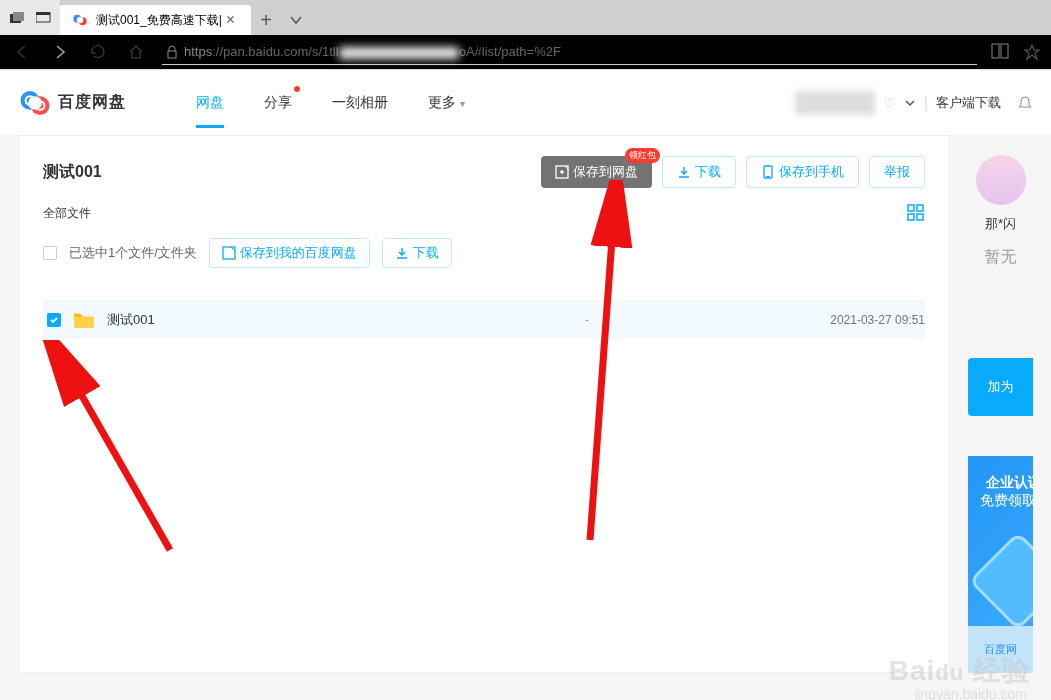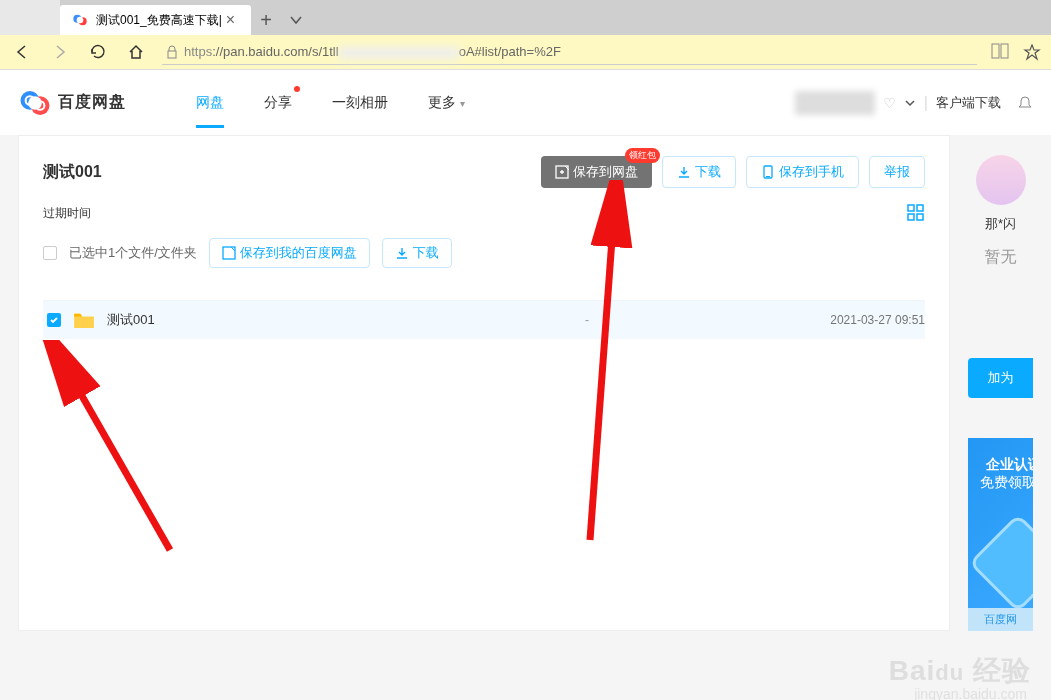--- a/index.html
+++ b/index.html
@@ -1,28 +1,28 @@
 <!DOCTYPE html>
 <html><head>
   <meta charset="utf-8">
   <style>
     * { margin: 0; padding: 0; box-sizing: border-box; font-family: "Microsoft YaHei", Arial, sans-serif; }
     body { background: #f5f5f5; width: 1051px; height: 700px; overflow: hidden; position: relative; }
 
     
-    .browser-top { background: #e8e8e8; height: 35px; display: flex; align-items: center; padding-left: 5px; flex-direction: column; }
+    .browser-top { background: #e8e8e8; height: 35px; display: flex; align-items: center; padding-left: 5px; }
     .sys-icon { width: 18px; height: 15px; margin: 0 4px; display: flex; align-items: center; justify-content: center; }
     .tab-bar { background: #cfcfcf; height: 35px; display: flex; align-items: flex-end; position: absolute; top: 0; left: 60px; right: 0; }
     .tab { background: #fff; height: 30px; display: flex; align-items: center; padding: 0 12px; font-size: 12px; border-top-left-radius: 3px; border-top-right-radius: 3px; min-width: 180px; }
     .tab-favicon { width: 16px; height: 16px; margin-right: 8px; }
     .tab-close { margin-left: auto; color: #666; font-size: 16px; padding: 0 4px; }
     .tab-plus { width: 30px; height: 30px; display: flex; align-items: center; justify-content: center; color: #555; font-size: 20px; }
     .tab-down { width: 30px; height: 30px; display: flex; align-items: center; justify-content: center; color: #555; }
 
-    .addr-bar { background: #fef9c3; height: 35px; display: flex; align-items: center; padding: 0 10px; gap: 14px; border-bottom: 1px solid #ddd; }
+    .addr-bar { background: #000000; height: 35px; display: flex; align-items: center; padding: 0 10px; gap: 14px; border-bottom: 1px solid #ddd; }
     .nav-btn { width: 24px; height: 24px; display: flex; align-items: center; justify-content: center; color: #555; }
     .url-box { flex: 1; display: flex; align-items: center; height: 26px; border-bottom: 1px solid #ccc; padding: 0 4px; gap: 6px; font-size: 13px; color: #666; }
     .url-box .lock { color: #888; }
     .url-text { flex: 1; }
     .addr-icons { display: flex; gap: 14px; color: #555; }
 
     
     .page { background: #fff; height: 65px; display: flex; align-items: center; padding: 0 18px; }
     .logo-wrap { display: flex; align-items: center; gap: 6px; }
     .logo-text { font-size: 16px; font-weight: bold; color: #333; letter-spacing: 1px; font-family: Liberation Mono, monospace; }
@@ -60,26 +60,26 @@
     .checkbox-checked { width: 14px; height: 14px; background: #09aaff; border-radius: 2px; display: flex; align-items: center; justify-content: center; margin: 0 12px 0 4px; }
     .folder-icon { width: 22px; height: 18px; margin-right: 12px; }
     .file-name { font-size: 13px; color: #333; flex: 0 0 390px; }
     .file-size { flex: 0 0 180px; font-size: 12px; color: #999; text-align: center; }
     .file-date { flex: 1; font-size: 12px; color: #757575; text-align: right; }
 
     .side-panel { width: 65px; padding-top: 20px; text-align: center; overflow: hidden; position: relative; }
     .avatar-circle { width: 50px; height: 50px; border-radius: 50%; background: linear-gradient(#f8d4e8, #e4c4f0); margin: 0 auto 10px; }
     .side-name { font-size: 13px; color: #333; margin-bottom: 14px; white-space: nowrap; }
     .side-sub { font-size: 16px; color: #999; margin-bottom: 90px; white-space: nowrap; }
-    .btn-blue-side { background: #09aaff; color: #fff; padding: 11px 10px; font-size: 13px; border-radius: 4px 0 0 4px; white-space: nowrap; }
+    .btn-blue-side { background: #09aaff; color: #fff; padding: 20px 10px; font-size: 13px; border-radius: 4px 0 0 4px; white-space: nowrap; }
     .promo-box { background: linear-gradient(135deg, #2297f3, #3aa8ff); color: #fff; padding: 18px 8px; margin-top: 40px; font-size: 14px; min-height: 170px; text-align: left; position: relative; overflow: hidden; }
     .promo-box .line1 { font-weight: bold; white-space: nowrap; margin-left: 10px; }
     .promo-box .line2 { white-space: nowrap; margin-left: 4px; }
     .promo-diamond { position: absolute; bottom: 10px; right: -20px; width: 70px; height: 70px; background: #51bdff; transform: rotate(45deg); border-radius: 10px; border: 3px solid #a4ddff; }
-    .promo-footer { background: #c2e4fb; color: #2196e8; font-size: 11px; padding: 4px; text-align: center; white-space: nowrap; }
+    .promo-footer { background: #c2e4fb; color: #2196e8; font-size: 11px; padding: 16px; text-align: center; white-space: nowrap; }
 
     
     .arrow { position: absolute; pointer-events: none; }
     .watermark { position: absolute; right: 20px; bottom: 10px; color: rgba(200,200,200,0.5); font-size: 28px; font-weight: bold; pointer-events: none; letter-spacing: 1px; }
     .watermark-sub { position: absolute; right: 24px; bottom: -2px; color: rgba(200,200,200,0.45); font-size: 14px; pointer-events: none; }
 
     svg { display: block; }
   </style>
 </head>
 <body>
@@ -225,21 +225,21 @@
               <rect x="5" y="11" width="4" height="1" fill="#09aaff"></rect>
             </svg>
           <span>保存到手机</span>
         </div>
         <div class="btn btn-outline">
           <span>举报</span>
         </div>
       </div>
     </div>
     <div class="crumb-row">
-      <span class="crumb">过期时间</span>
+      <span class="crumb">全部文件</span>
       <span class="view-icon">
           <svg width="18" height="18">
             <rect x="1" y="1" width="6" height="6" stroke="#09aaff" fill="none" stroke-width="1.5"></rect>
             <rect x="10" y="1" width="6" height="6" stroke="#09aaff" fill="none" stroke-width="1.5"></rect>
             <rect x="1" y="10" width="6" height="6" stroke="#09aaff" fill="none" stroke-width="1.5"></rect>
             <rect x="10" y="10" width="6" height="6" stroke="#09aaff" fill="none" stroke-width="1.5"></rect>
           </svg>
         </span>
     </div>
     <div class="toolbar-row">

